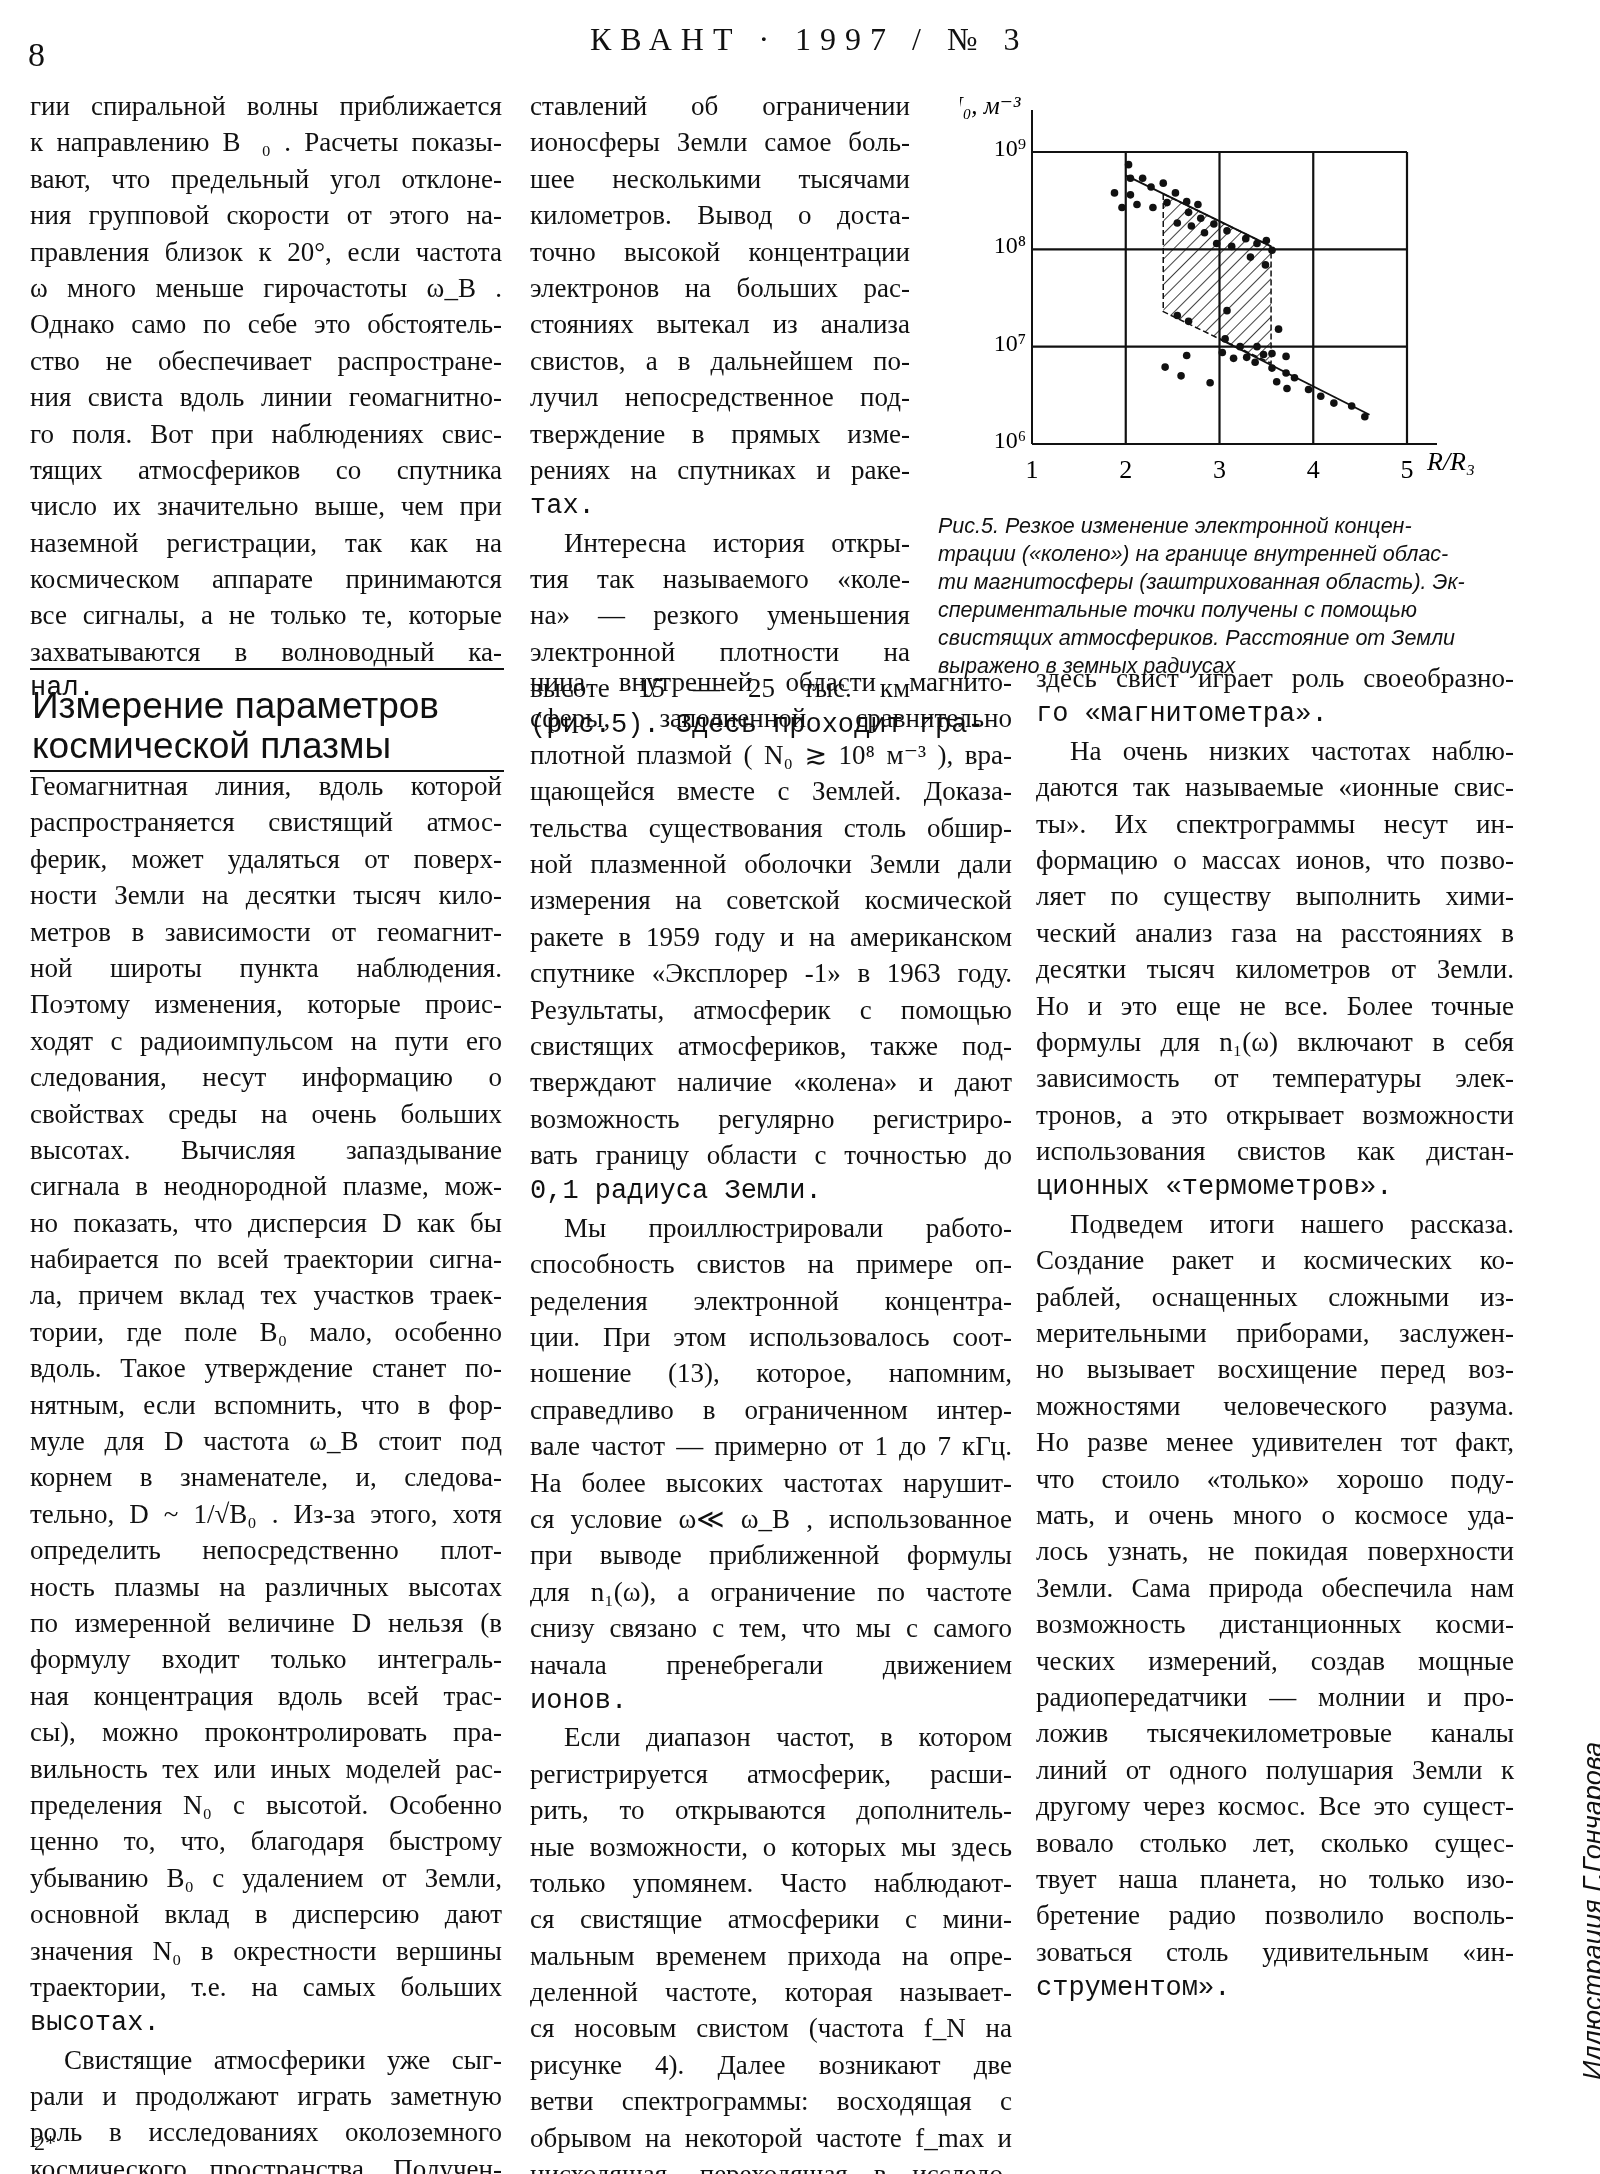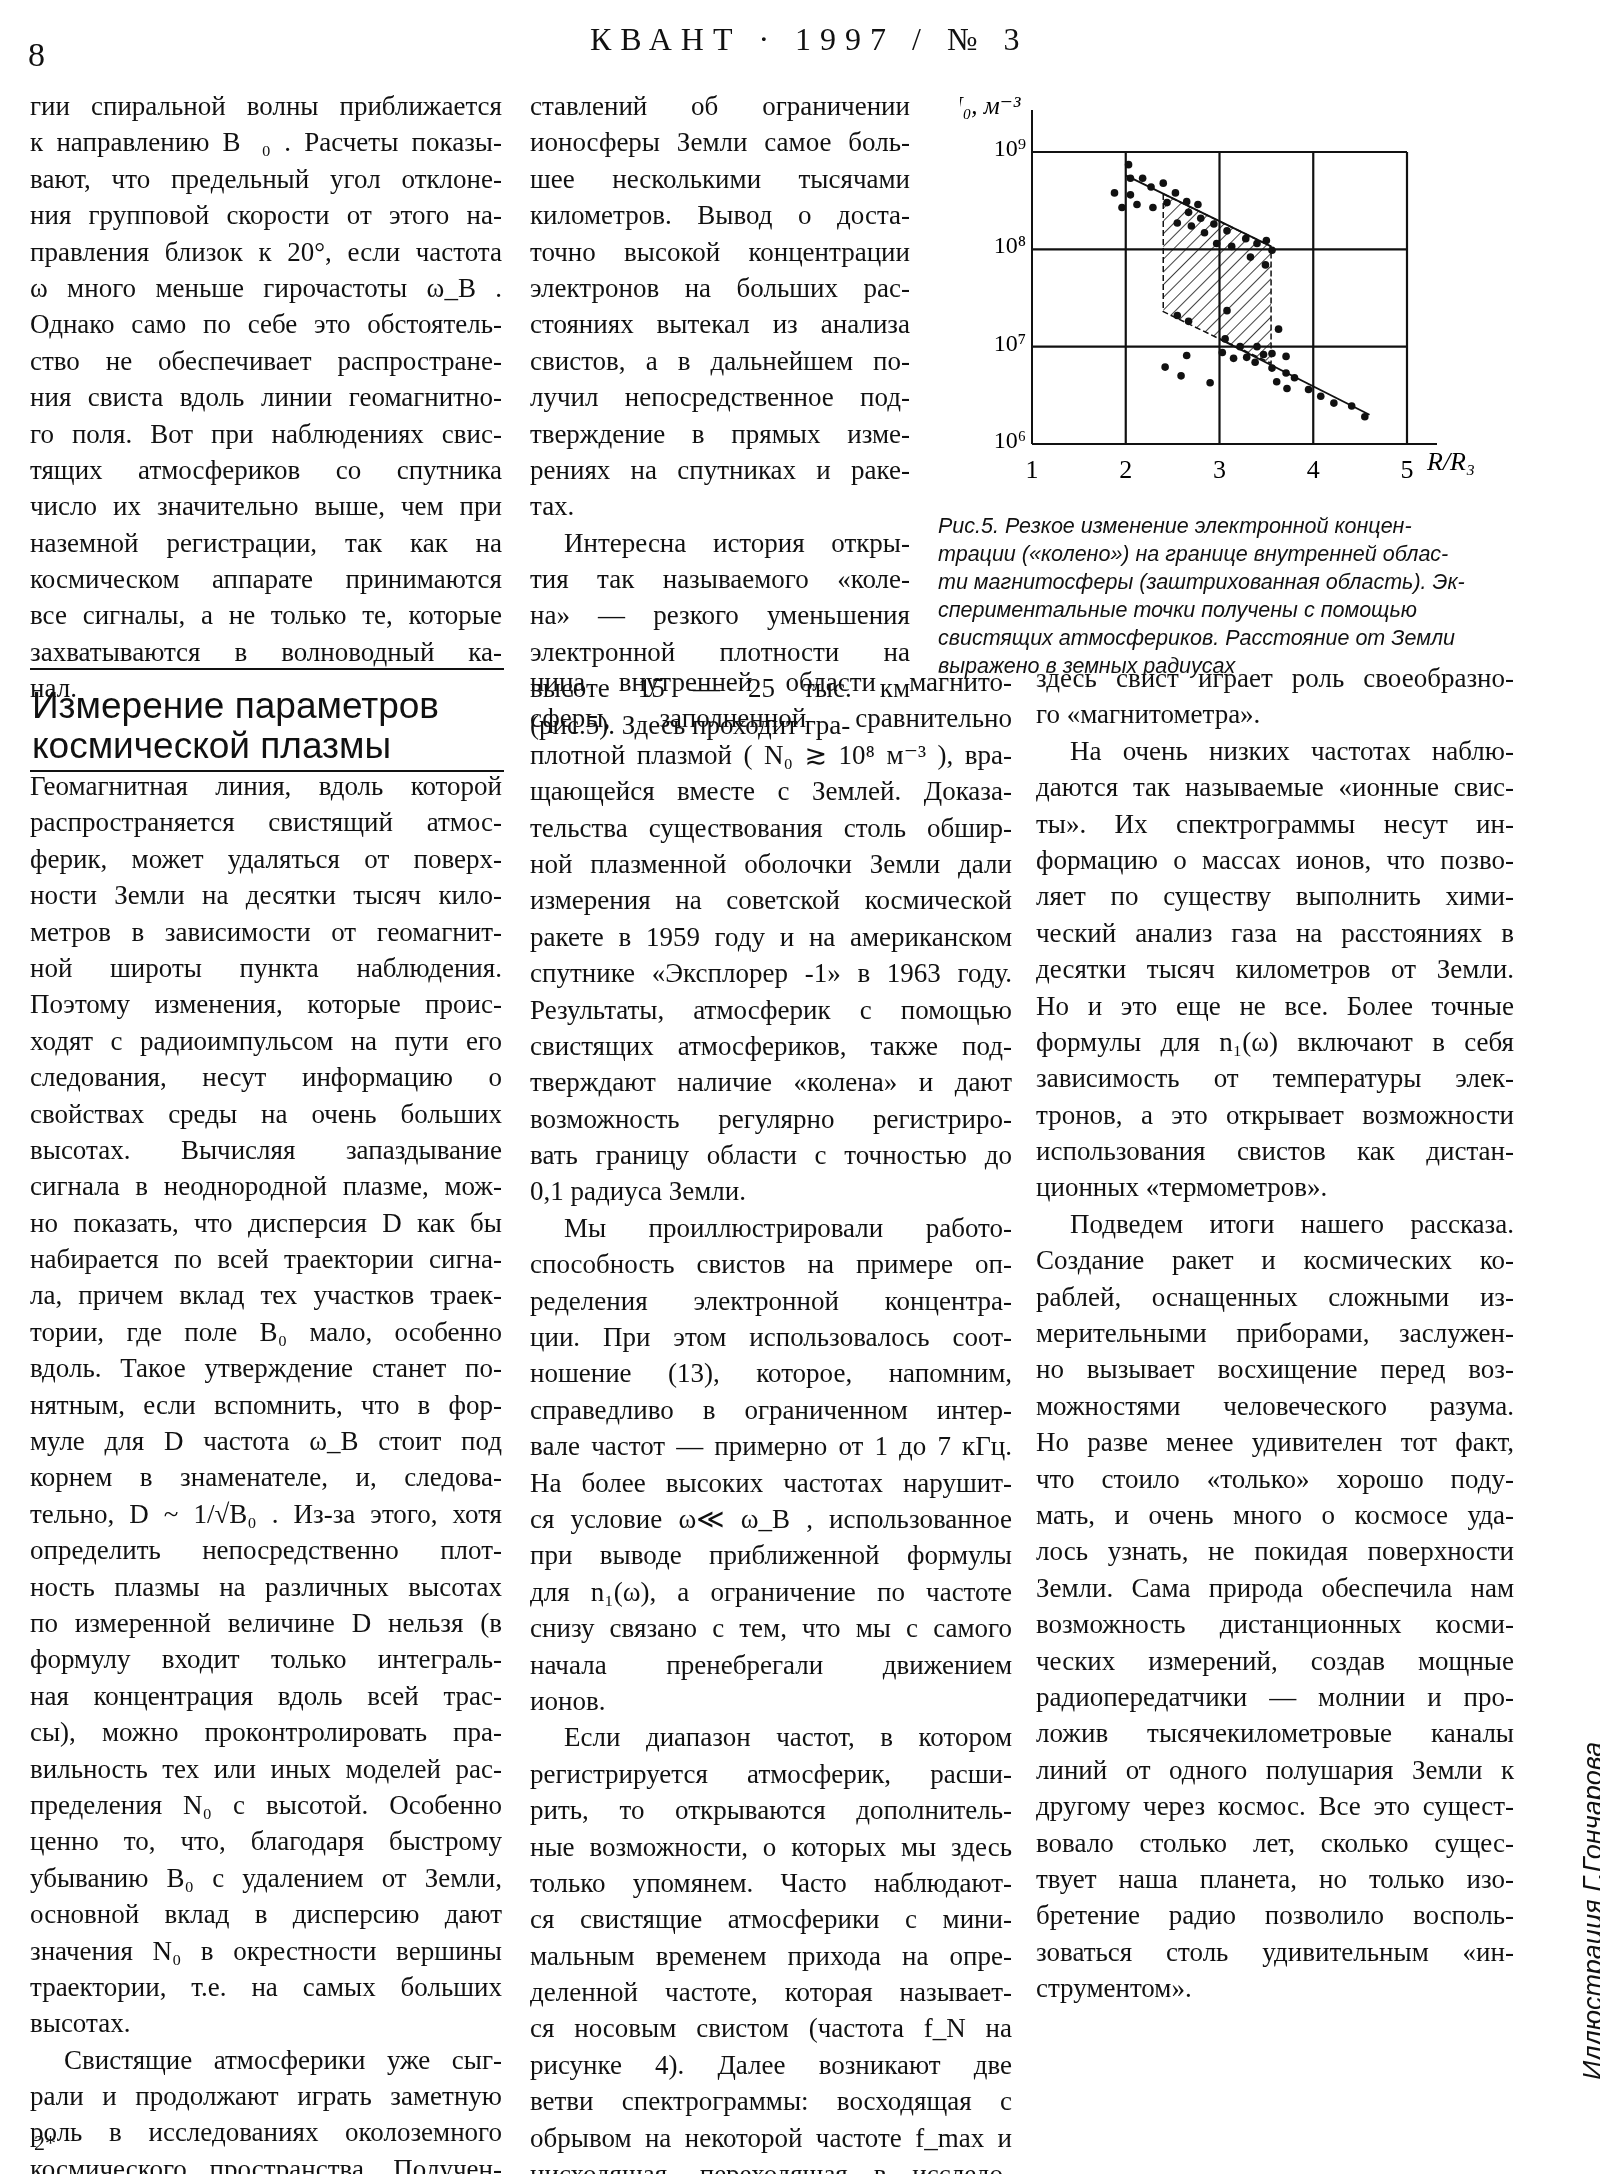--- a/index.html
+++ b/index.html
@@ -3,21 +3,21 @@
 <meta charset="utf-8">
 <style>
   html,body{margin:0;padding:0;background:#fff;}
   body{width:1600px;height:2174px;position:relative;overflow:hidden;color:#111;
        font-family:"Liberation Serif","DejaVu Serif",serif;}
   .abs{position:absolute;}
   .page-num{left:28px;top:36px;font-size:34px;}
   .running-head{left:590px;top:21px;font-size:32px;letter-spacing:9px;}
   .col{position:absolute;font-size:27px;line-height:36.4px;}
   .col .ln{display:block;white-space:nowrap;text-align:justify;text-align-last:justify;height:36.4px;overflow:visible;}
-  .col .ln.last{text-align-last:left;}
+  .col .ln.last{text-align-last:left;font-family:Liberation Mono, monospace;}
   .col .ln.indent{padding-left:34px;}
   .col1{left:30px;top:88px;width:472px;}
   .col1b{left:30px;top:768px;width:472px;}
   .col2{left:530px;top:88px;width:380px;}
   .col2b{left:530px;top:664px;width:482px;}
   .col3{left:1036px;top:660px;width:478px;}
   .section-heading{left:30px;top:668px;width:472px;border-top:2px solid #111;border-bottom:2px solid #111;
        font-family:"Liberation Sans","DejaVu Sans",sans-serif;font-size:37px;line-height:40px;padding:16px 0 4px 2px;}
   .caption{left:938px;top:512px;width:585px;font-family:"Liberation Sans","DejaVu Sans",sans-serif;
        font-style:italic;font-size:21.5px;line-height:28px;}

